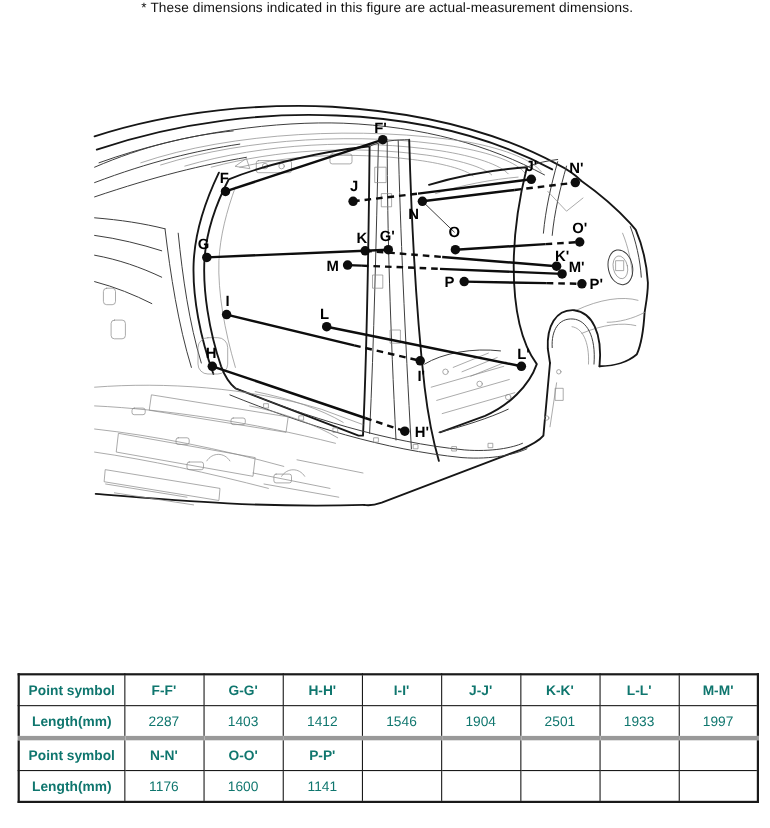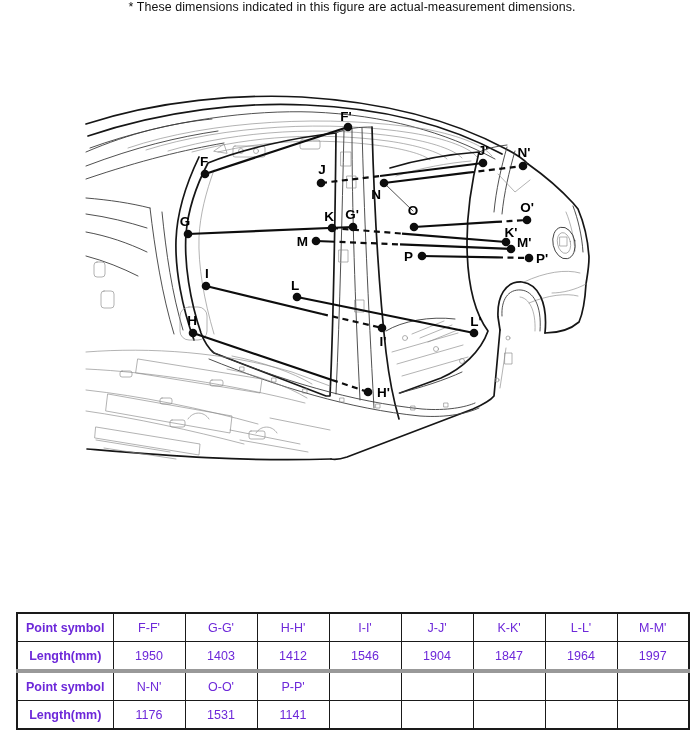--- a/index.html
+++ b/index.html
@@ -15,23 +15,23 @@
   .mline.dashed{stroke-dasharray:6 4.5}
   .mdot{fill:#0d0d0d;stroke:none}
   .plabel{font:bold 13.5px "Liberation Sans",sans-serif;fill:#000}
   
   .note{position:absolute;left:4px;top:560;width:696px;text-align:center;
         font-size:12.4px;color:#111;letter-spacing:0.1px;}
   
   table.mtable{position:absolute;left:16px;top:612px;width:672px;
         border-collapse:collapse;border:2px solid #1a1a1a;table-layout:fixed;}
   table.mtable td{border:1px solid #1a1a1a;height:27px;text-align:center;
-        vertical-align:middle;font-size:12.5px;color:#6d28d9;padding:0 2px;overflow:hidden;}
+        vertical-align:middle;font-size:12.5px;color:#0f766e;padding:0 2px;overflow:hidden;}
   table.mtable td.hdr{font-weight:700;}
-  table.mtable td.sym{font-weight:400;margin-left:35px;}
+  table.mtable td.sym{font-weight:700;margin-left:35px;}
   table.mtable tr.sep td{border-top:4px solid #999;}
 </style>
 </head>
 <body>
 
 <div class="stage">
 
   <svg class="diagram" width="700" height="545" viewBox="0 0 700 545">
 
     <g>
@@ -263,44 +263,44 @@
           <td class="sym">G-G'</td>
           <td class="sym">H-H'</td>
           <td class="sym">I-I'</td>
           <td class="sym">J-J'</td>
           <td class="sym">K-K'</td>
           <td class="sym">L-L'</td>
           <td class="sym">M-M'</td>
         </tr>
         <tr>
           <td class="hdr">Length(mm)</td>
-          <td>1950</td>
+          <td>2287</td>
           <td>1403</td>
           <td>1412</td>
           <td>1546</td>
           <td>1904</td>
-          <td>1847</td>
-          <td>1964</td>
+          <td>2501</td>
+          <td>1933</td>
           <td>1997</td>
         </tr>
         <tr class="sep">
           <td class="hdr">Point symbol</td>
           <td class="sym">N-N'</td>
           <td class="sym">O-O'</td>
           <td class="sym">P-P'</td>
           <td class="sym"></td>
           <td class="sym"></td>
           <td class="sym"></td>
           <td class="sym"></td>
           <td class="sym"></td>
         </tr>
         <tr>
           <td class="hdr">Length(mm)</td>
           <td>1176</td>
-          <td>1531</td>
+          <td>1600</td>
           <td>1141</td>
           <td></td>
           <td></td>
           <td></td>
           <td></td>
           <td></td>
         </tr>
       </tbody>
   </table>
 

